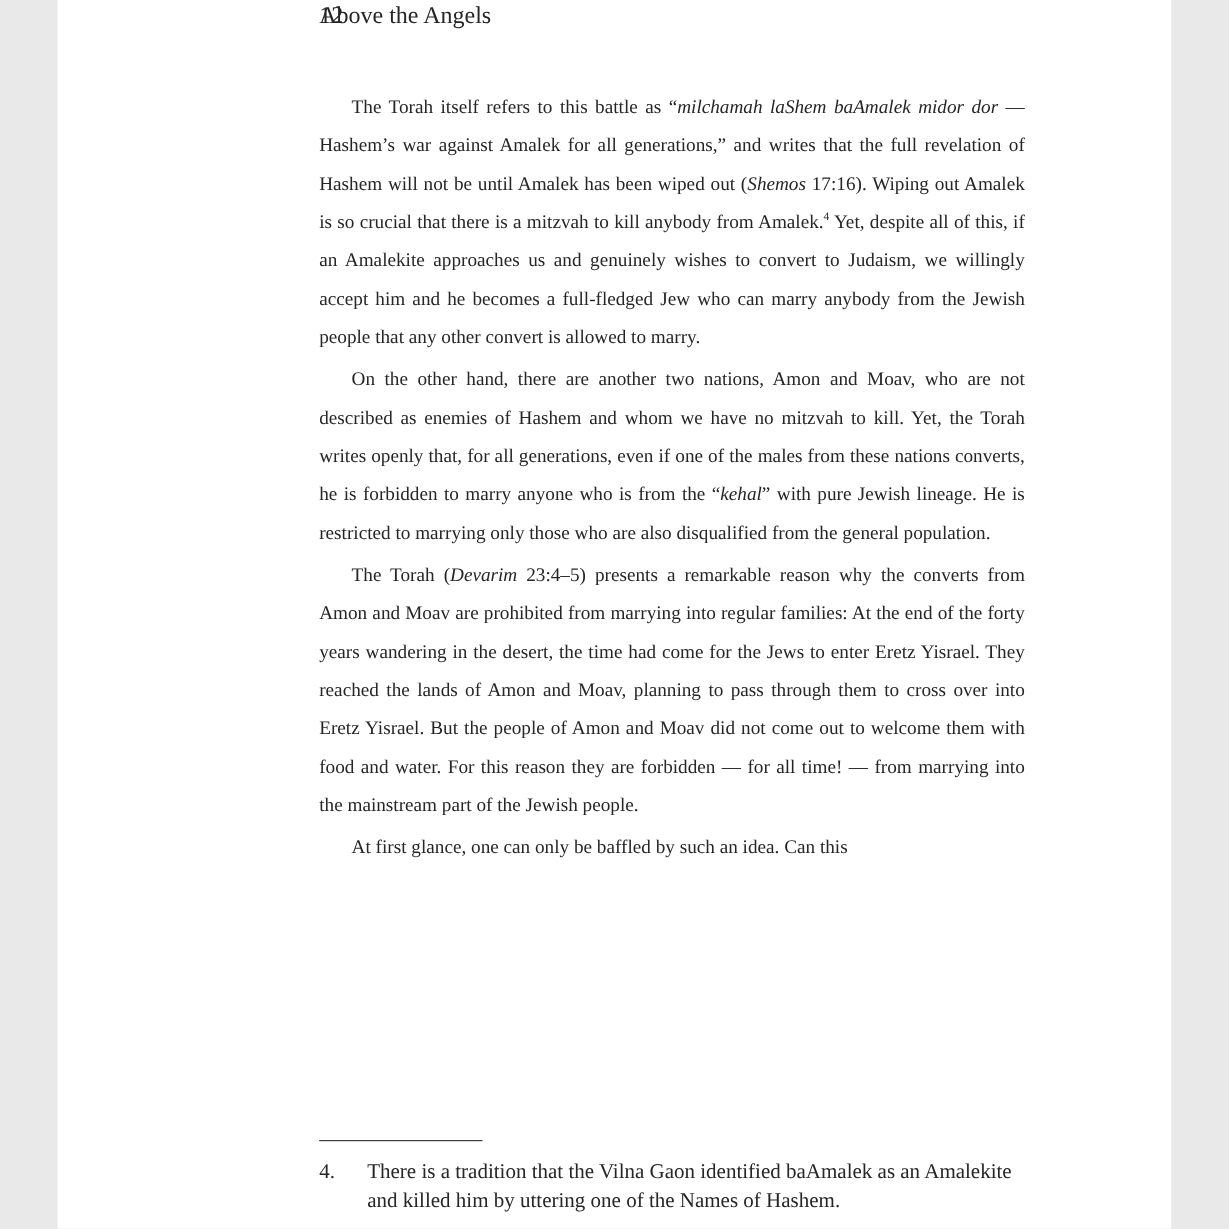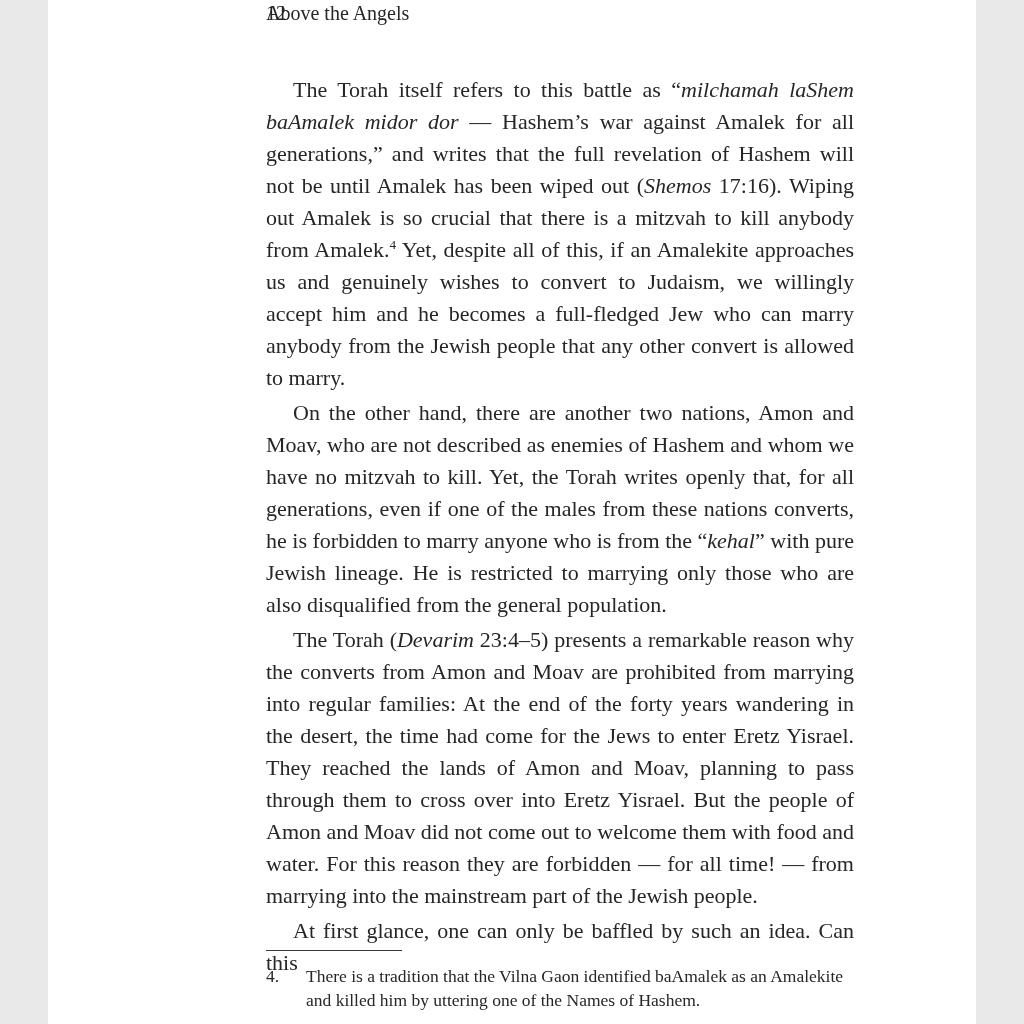--- a/index.html
+++ b/index.html
@@ -22,21 +22,21 @@
     font-size: 20px;
     line-height: 24px;
   }
   .page-num { position: absolute; left: 0; top: 0; }
   .running-title { position: absolute; left: 0; right: 0; top: 0; text-align: left; }
   .body-text {
     position: absolute;
     top: 74px;
     left: 218px;
     width: 588px;
-    font-size: 22px;
+    font-size: 16px;
     line-height: 32px;
     text-align: justify;
   }
   .body-text p { margin: 0 0 3px 0; text-indent: 27px; }
   .it { font-style: italic; }
   .sup { font-size: 0.6em; vertical-align: super; line-height: 0; }
   .footnote-area {
     position: absolute;
     top: 950px;
     left: 218px;

